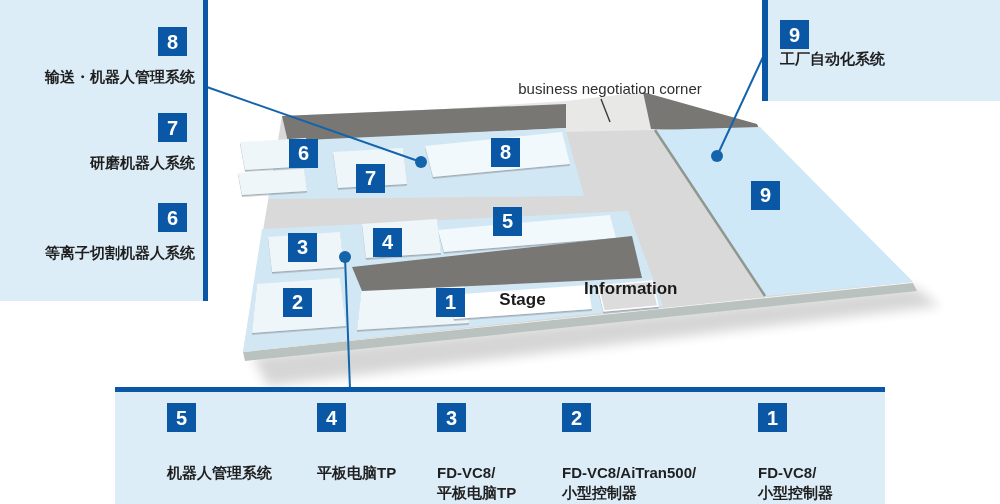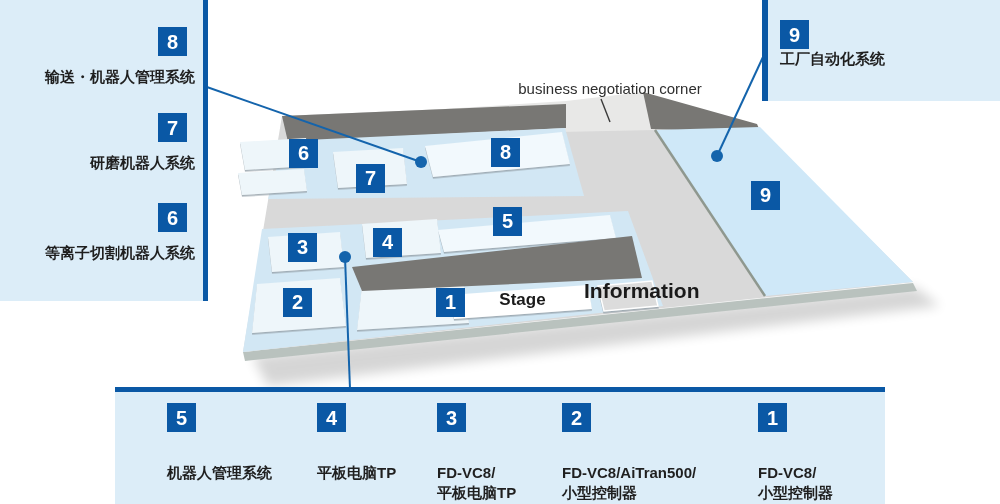--- a/index.html
+++ b/index.html
@@ -47,21 +47,21 @@
   }
   .panel-bottom .legend-group{position:absolute;top:11px;display:flex;flex-direction:column;align-items:flex-start;}
   .panel-bottom .legend-label{margin-top:31px;}
 
   
   .map-badge{position:absolute;width:29px;height:29px;background:var(--c-accent);color:#fff;
     display:flex;align-items:center;justify-content:center;font-size:20px;font-weight:bold;}
   .map-label{position:absolute;color:#262626;}
   .lbl-corner{left:512px;top:80px;width:196px;text-align:center;font-size:15px;font-weight:500;color:#2f2f2f;}
   .lbl-stage{left:470px;top:290px;width:105px;text-align:center;font-size:17px;font-weight:bold;color:#1a1a1a;}
-  .lbl-info{left:584px;top:279px;width:88px;text-align:left;font-size:21px;font-weight:bold;color:#1a1a1a;}
+  .lbl-info{left:584px;top:279px;width:88px;text-align:left;font-size:17px;font-weight:bold;color:#1a1a1a;}
 </style>
 </head>
 <body>
 
 <div id="stage-root">
 
   <svg id="plan-svg" width="1000" height="504" viewBox="0 0 1000 504">
     <defs>
       <filter id="softblur" x="-30%" y="-30%" width="160%" height="160%">
         <feGaussianBlur stdDeviation="6"></feGaussianBlur>

